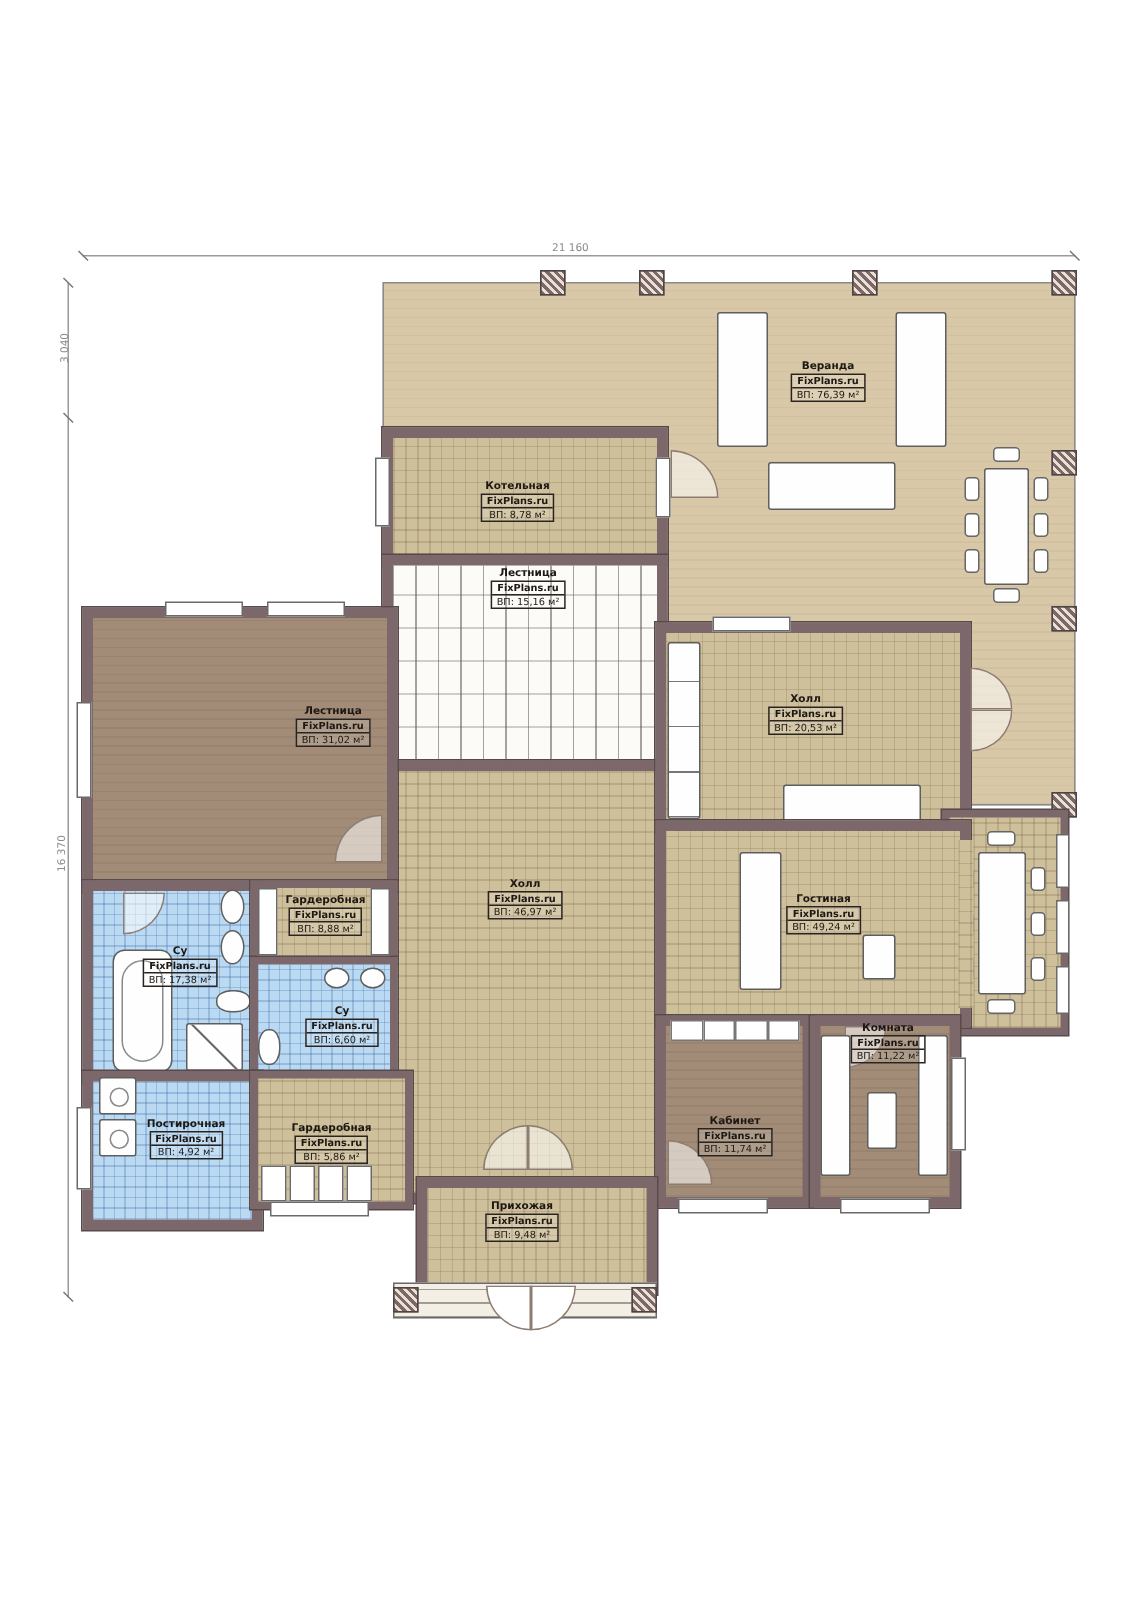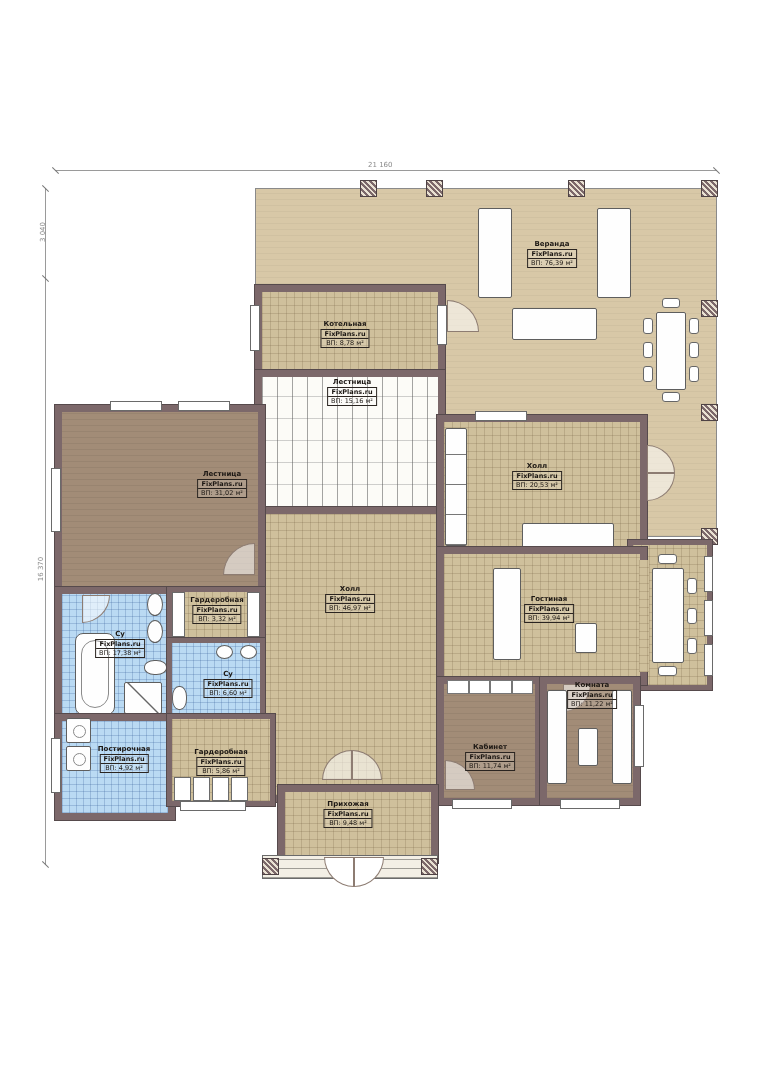--- a/index.html
+++ b/index.html
@@ -222,27 +222,27 @@
 
   <div class="label" style="left:350px;top:585px">
     <div class="lname">Холл</div>
     <div class="lbox"><div class="lrow wm">FixPlans.ru</div>
     <div class="lrow">ВП: 46,97 м²</div></div>
   </div>
 
   <div class="label" style="left:549px;top:595px">
     <div class="lname">Гостиная</div>
     <div class="lbox"><div class="lrow wm">FixPlans.ru</div>
-    <div class="lrow">ВП: 39,94 м²</div></div>
+    <div class="lrow">ВП: 49,24 м²</div></div>
   </div>
 
   <div class="label" style="left:217px;top:596px">
     <div class="lname">Гардеробная</div>
     <div class="lbox"><div class="lrow wm">FixPlans.ru</div>
-    <div class="lrow">ВП: 3,32 м²</div></div>
+    <div class="lrow">ВП: 8,88 м²</div></div>
   </div>
 
   <div class="label" style="left:120px;top:630px">
     <div class="lname">Су</div>
     <div class="lbox"><div class="lrow wm">FixPlans.ru</div>
     <div class="lrow">ВП: 17,38 м²</div></div>
   </div>
 
   <div class="label" style="left:228px;top:670px">
     <div class="lname">Су</div>

